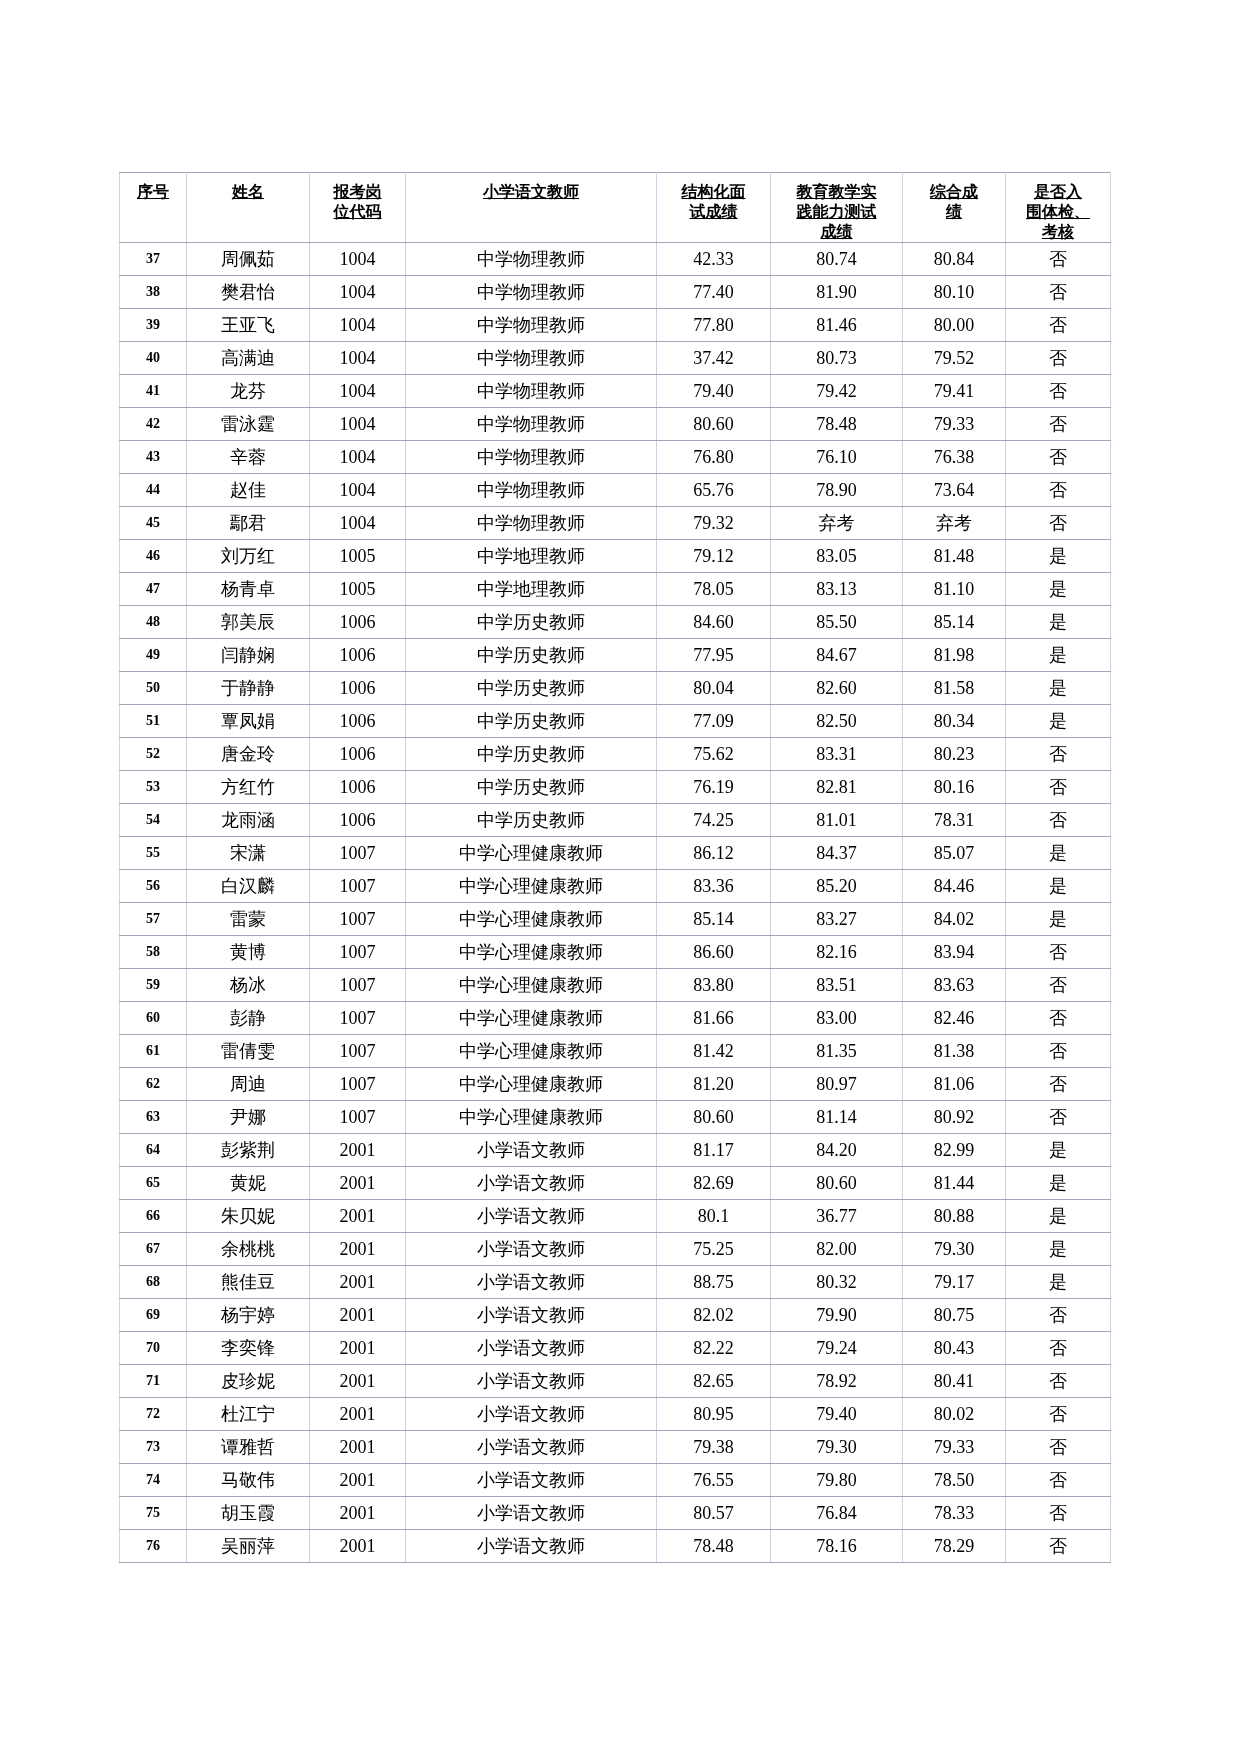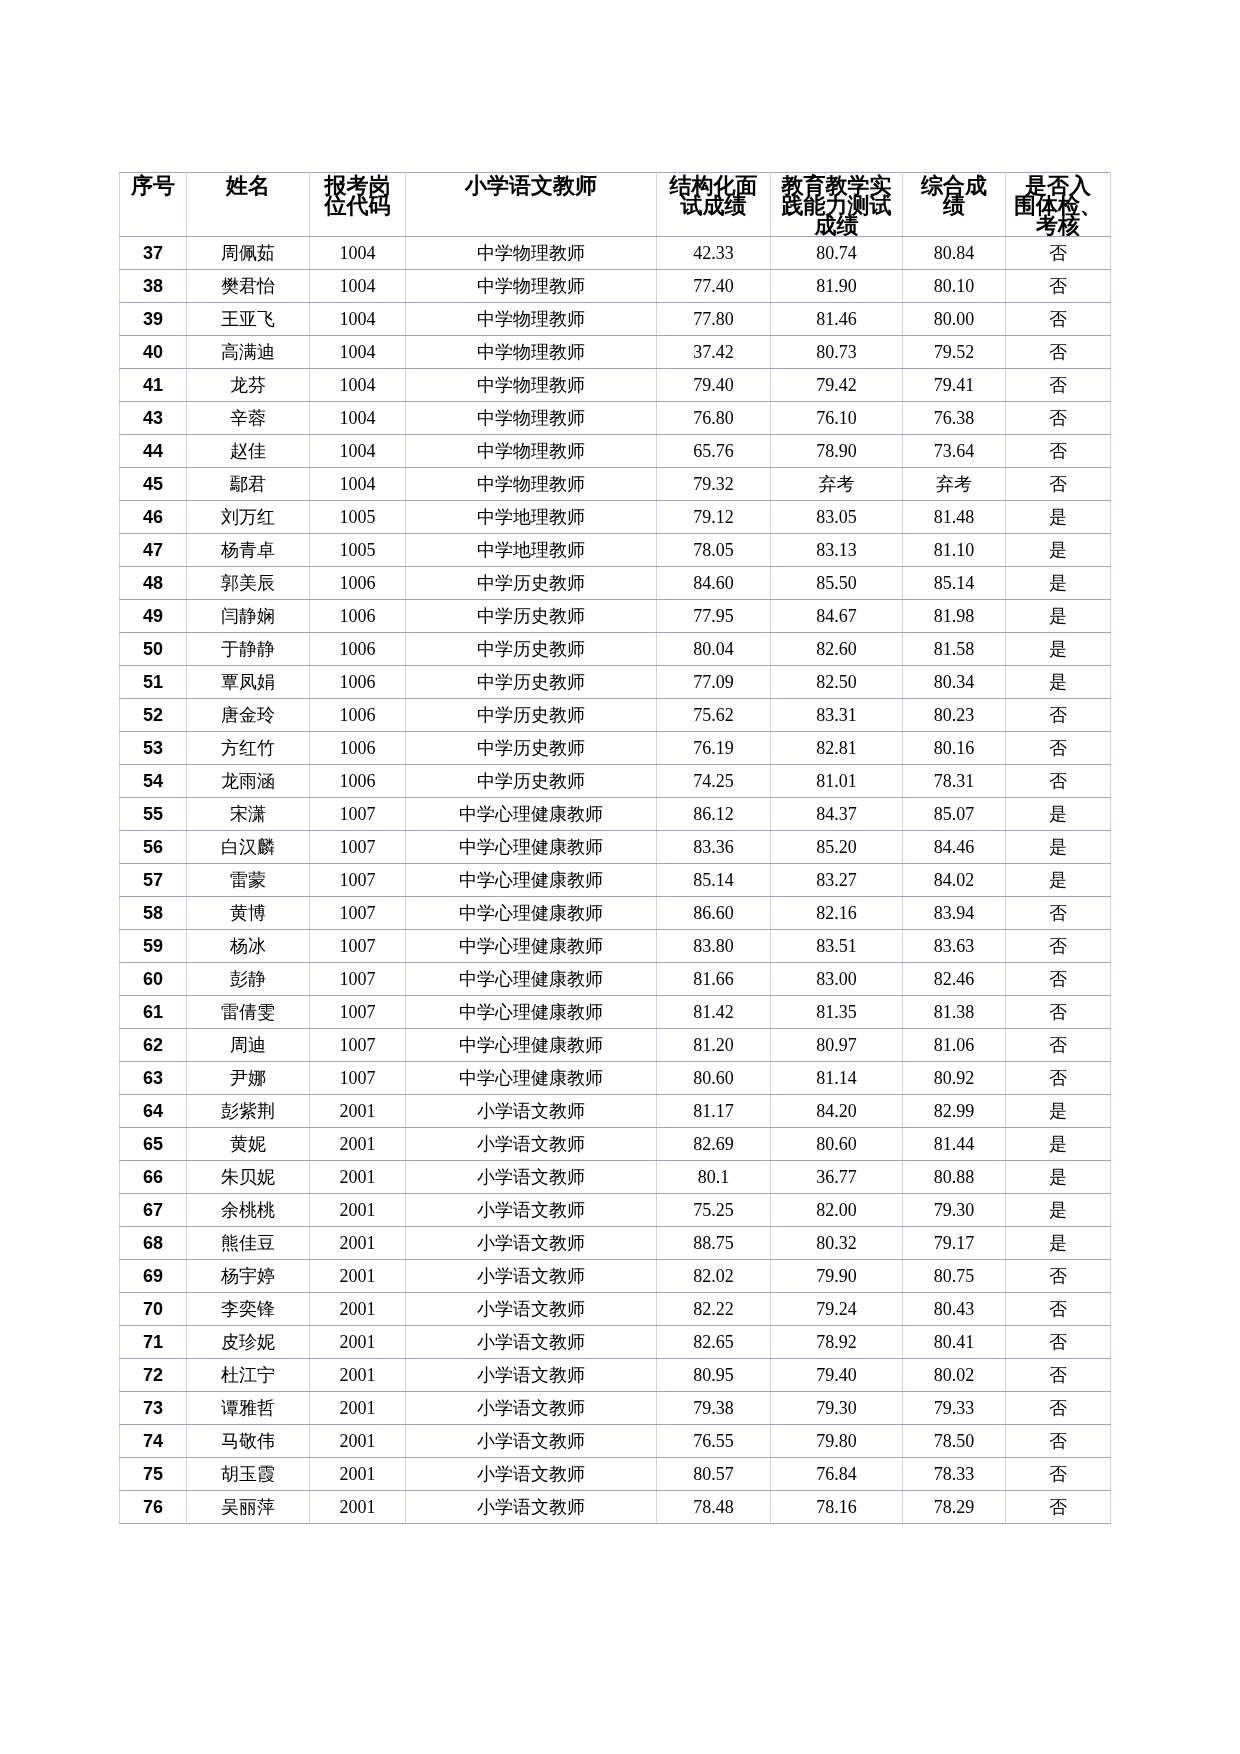--- a/index.html
+++ b/index.html
@@ -30,39 +30,40 @@
     border-bottom: 1px solid #a9a1b8;
     border-left: 1px solid #d6d0e1;
     border-right: 1px solid #d6d0e1;
     text-align: center;
     padding: 0 2px;
     overflow: hidden;
   }
   table.score-table th {
     height: 59px;
     vertical-align: top;
-    padding-top: 3px;
-    font-size: 22px;
+    padding-top: 9px;
+    font-size: 16px;
     line-height: 20px;
     font-weight: 700;
     white-space: pre-line;
     font-family: "Liberation Serif", "DejaVu Serif", serif;
+    text-decoration: underline;
   }
   table.score-table td {
     height: 32px;
     vertical-align: middle;
     font-size: 18px;
     line-height: 20px;
     font-weight: 400;
     white-space: nowrap;
   }
   table.score-table td.col-index {
-    font-family: Liberation Sans, sans-serif;
+    font-family: Liberation Serif, serif;
     font-weight: 700;
-    font-size: 18px;
+    font-size: 14px;
   }
   
   col.c-index { width: 67px; }
   col.c-name { width: 123px; }
   col.c-code { width: 96px; }
   col.c-position { width: 251px; }
   col.c-interview { width: 114px; }
   col.c-practice { width: 132px; }
   col.c-overall { width: 103px; }
   col.c-shortlist { width: 105px; }
@@ -146,20 +147,30 @@
           <td class="col-index">41</td>
           <td class="col-name">龙芬</td>
           <td class="col-position_code">1004</td>
           <td class="col-position_name">中学物理教师</td>
           <td class="col-structured_interview_score">79.40</td>
           <td class="col-teaching_practice_score">79.42</td>
           <td class="col-overall_score">79.41</td>
           <td class="col-shortlisted">否</td>
         </tr>
         <tr>
+          <td class="col-index">42</td>
+          <td class="col-name">雷泳霆</td>
+          <td class="col-position_code">1004</td>
+          <td class="col-position_name">中学物理教师</td>
+          <td class="col-structured_interview_score">80.60</td>
+          <td class="col-teaching_practice_score">78.48</td>
+          <td class="col-overall_score">79.33</td>
+          <td class="col-shortlisted">否</td>
+        </tr>
+        <tr>
           <td class="col-index">43</td>
           <td class="col-name">辛蓉</td>
           <td class="col-position_code">1004</td>
           <td class="col-position_name">中学物理教师</td>
           <td class="col-structured_interview_score">76.80</td>
           <td class="col-teaching_practice_score">76.10</td>
           <td class="col-overall_score">76.38</td>
           <td class="col-shortlisted">否</td>
         </tr>
         <tr>

